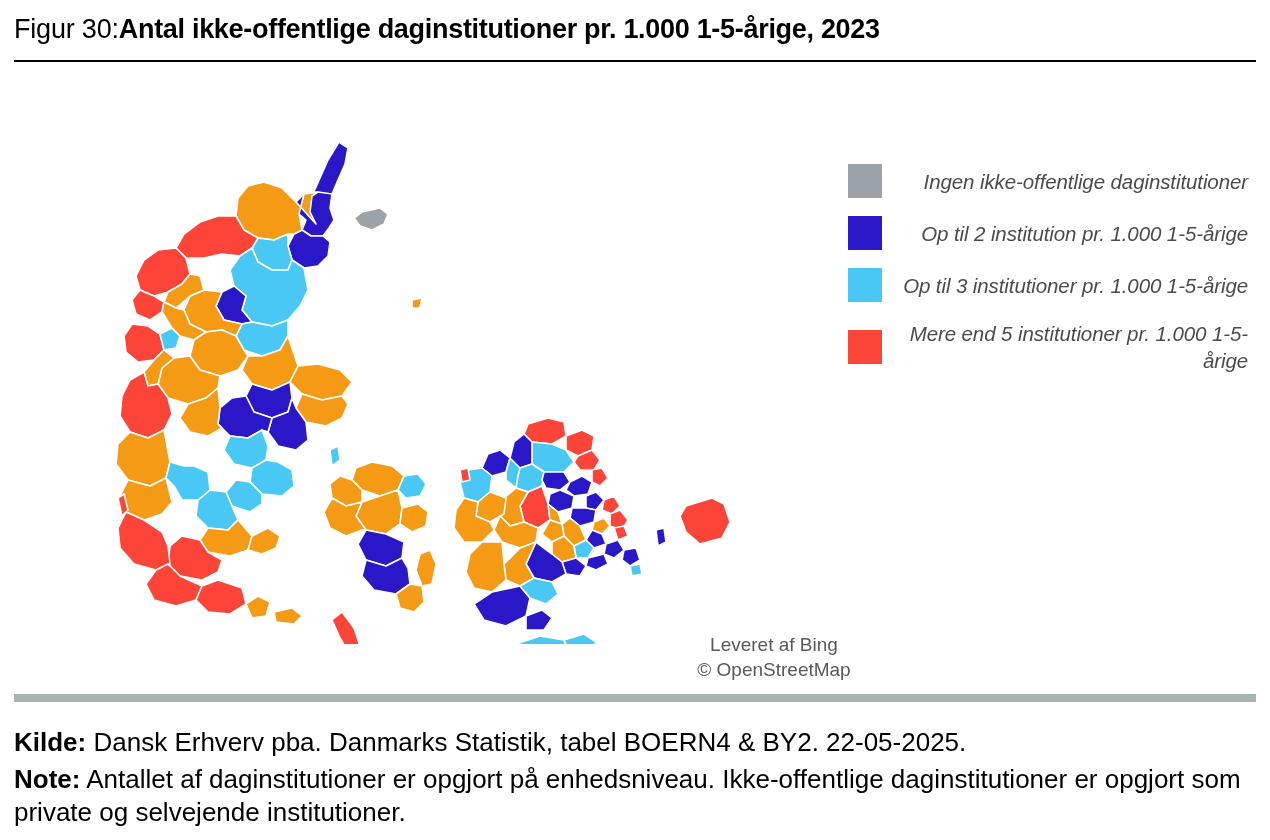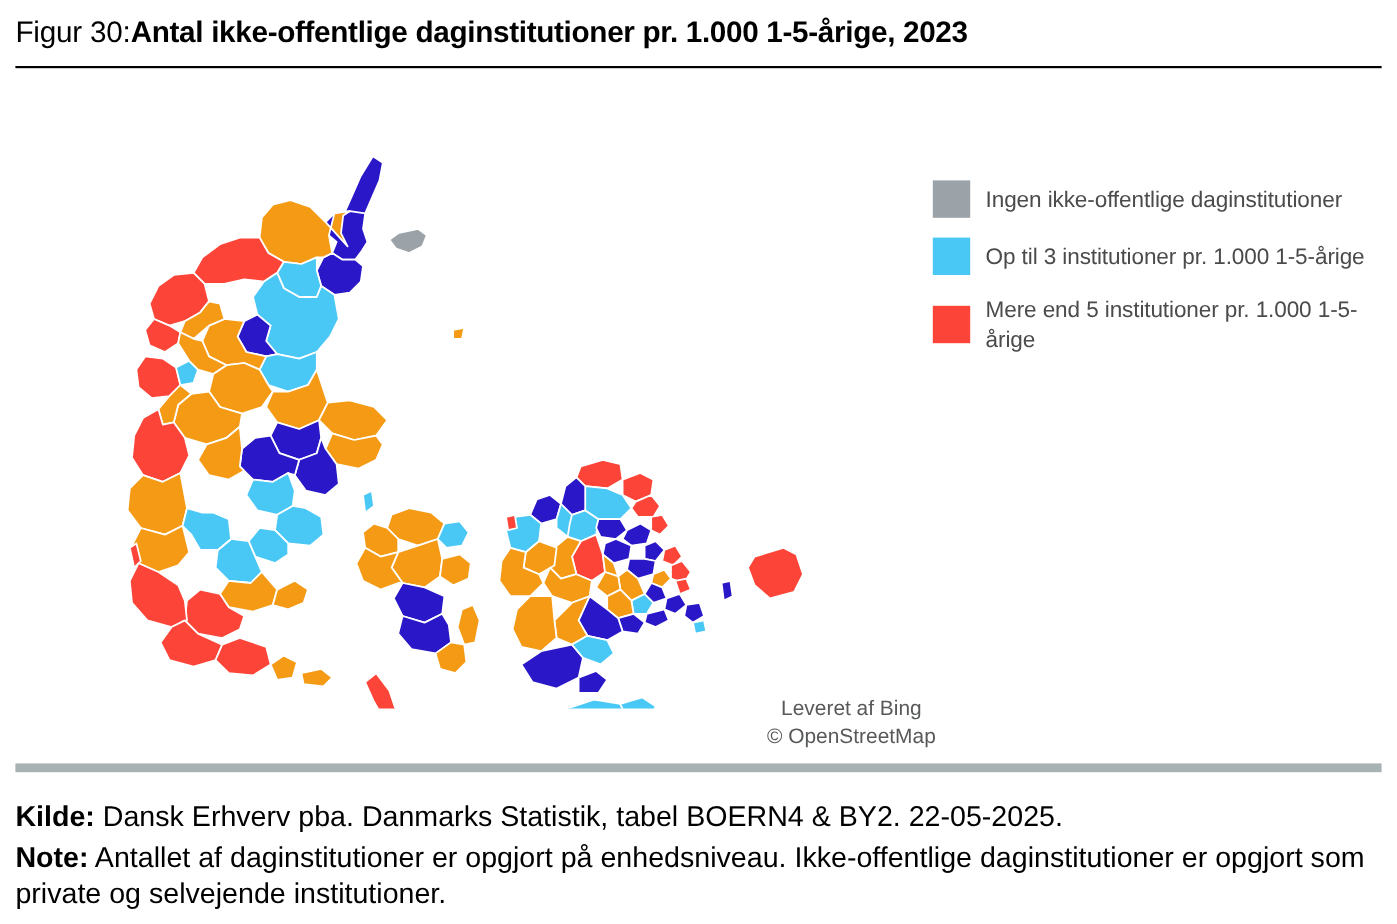--- a/index.html
+++ b/index.html
@@ -39,22 +39,22 @@
   
   .legend{position:absolute;left:848px;top:100px;width:400px;}
   .legend-item{
     display:flex;align-items:center;margin-bottom:18px;
   }
   .legend-item:last-child{margin-bottom:0;}
   .swatch{
     width:34px;height:34px;flex:0 0 34px;margin-right:14px;
   }
   .legend-text{
-    font-size:20.5px;line-height:27px;color:#4b4b4d;text-align:left;
-    flex:1 1 auto;letter-spacing:-0.1px;
+    font-size:20.5px;line-height:27px;color:#4b4b4d;text-align:right;
+    flex:1 1 auto;letter-spacing:-0.1px;font-style:italic;
   }
 
   
   .footer-rule{
     position:absolute;left:14px;top:694px;width:1242px;height:8px;background:#a7b2b3;
   }
   .footer{
     position:absolute;left:14px;top:726px;width:1242px;
     font-size:26px;line-height:33px;color:#000;
   }
@@ -265,20 +265,24 @@
         <div>© OpenStreetMap</div>
       </div>
     </div>
 
     <div class="legend">
       <div class="legend-item">
         <span class="swatch" style="background:#9ba3a8"></span>
         <span class="legend-text">Ingen ikke-offentlige daginstitutioner</span>
       </div>
       <div class="legend-item">
+        <span class="swatch" style="background:#2a17c8"></span>
+        <span class="legend-text">Op til 2 institution pr. 1.000 1-5-årige</span>
+      </div>
+      <div class="legend-item">
         <span class="swatch" style="background:#4ac8f5"></span>
         <span class="legend-text">Op til 3 institutioner pr. 1.000 1-5-årige</span>
       </div>
       <div class="legend-item">
         <span class="swatch" style="background:#fc4538"></span>
         <span class="legend-text">Mere end 5 institutioner pr. 1.000 1-5-årige</span>
       </div>
     </div>
 
   </div>

